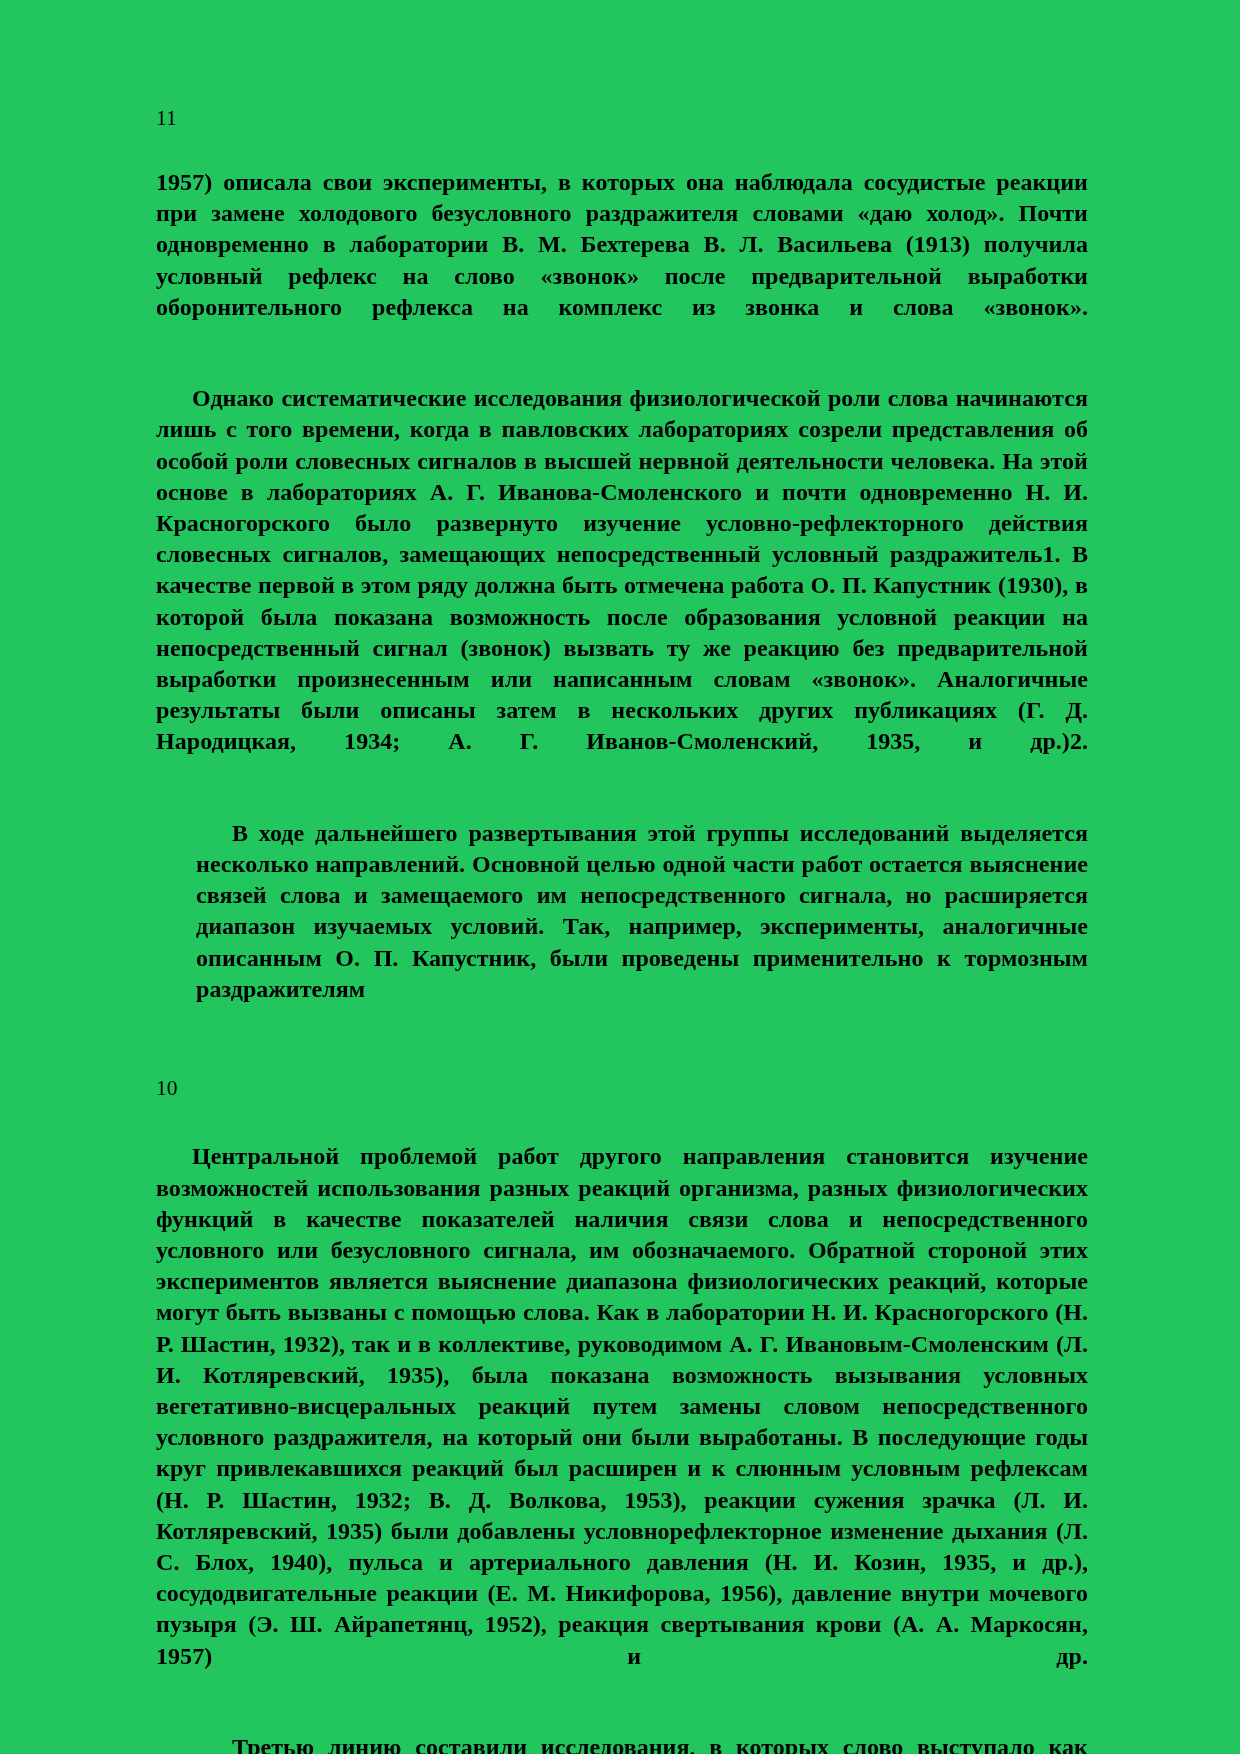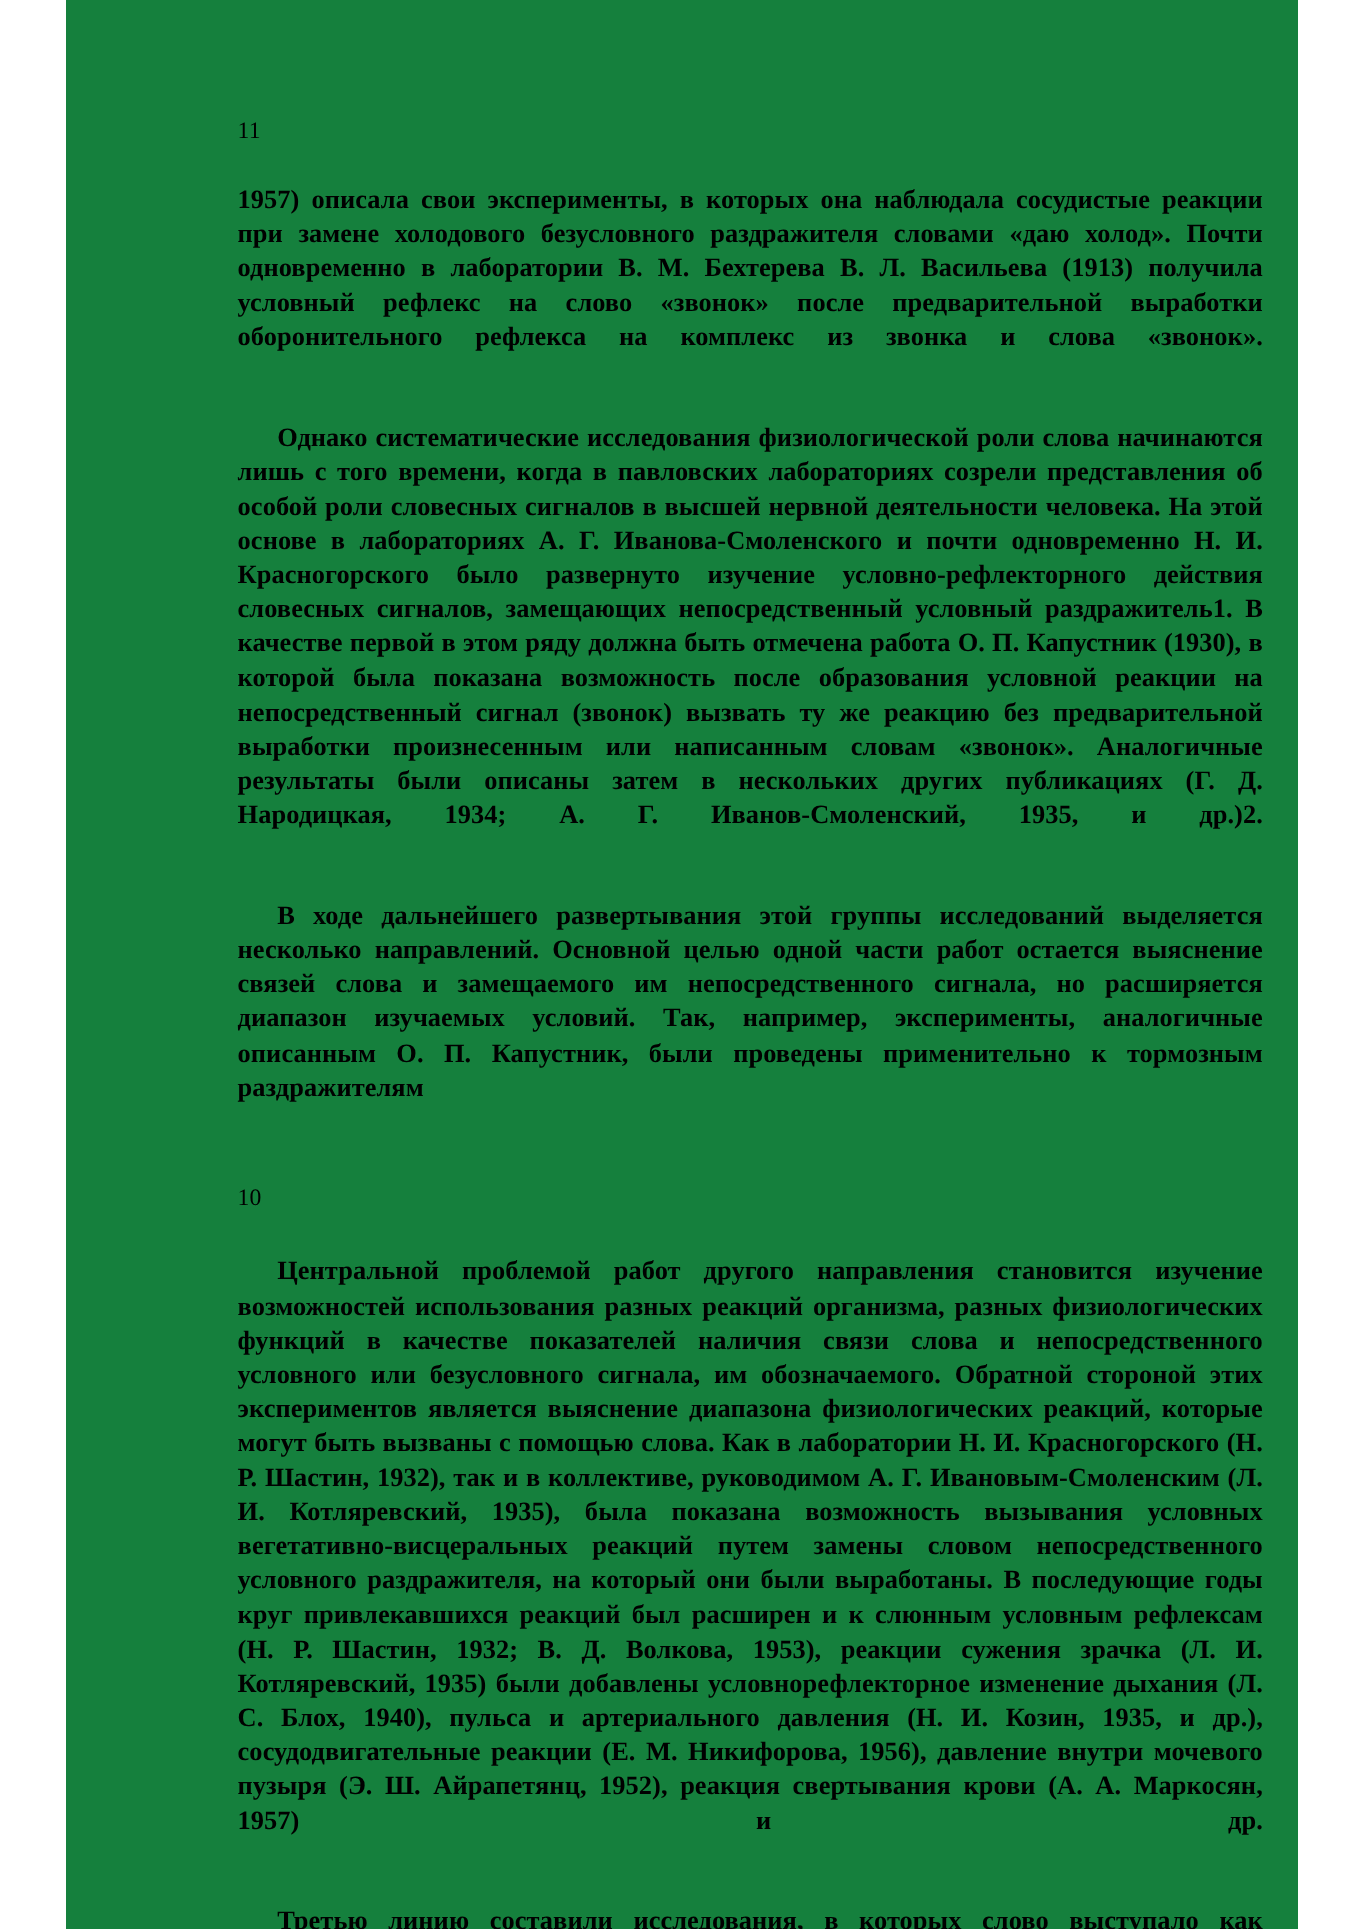--- a/index.html
+++ b/index.html
@@ -6,23 +6,23 @@
     margin: 0;
     padding: 0;
     background: #ffffff;
   }
   body {
     font-family: "Liberation Serif", "DejaVu Serif", serif;
     color: #000000;
   }
   .page {
     position: relative;
-    width: 1120px;
+    width: 1240px;
     height: 1754px;
-    background: #15803d;
+    background: #22c55e;
     margin: 0 auto;
     box-sizing: border-box;
     overflow: hidden;
   }
   .content {
     position: absolute;
     left: 156px;
     top: 104px;
     width: 932px;
   }
@@ -46,20 +46,21 @@
     letter-spacing: 0.05px;
     word-spacing: 0.3px;
     hyphens: none;
     font-weight: bold;
   }
   p.para.indent {
     text-indent: 36px;
   }
   p.para.last-of-block {
     margin-bottom: 0;
+    margin-left: 40px;
   }
   
   p.para::after {
     content: "";
     display: inline-block;
     width: 100%;
   }
 </style>
 </head>
 <body>

